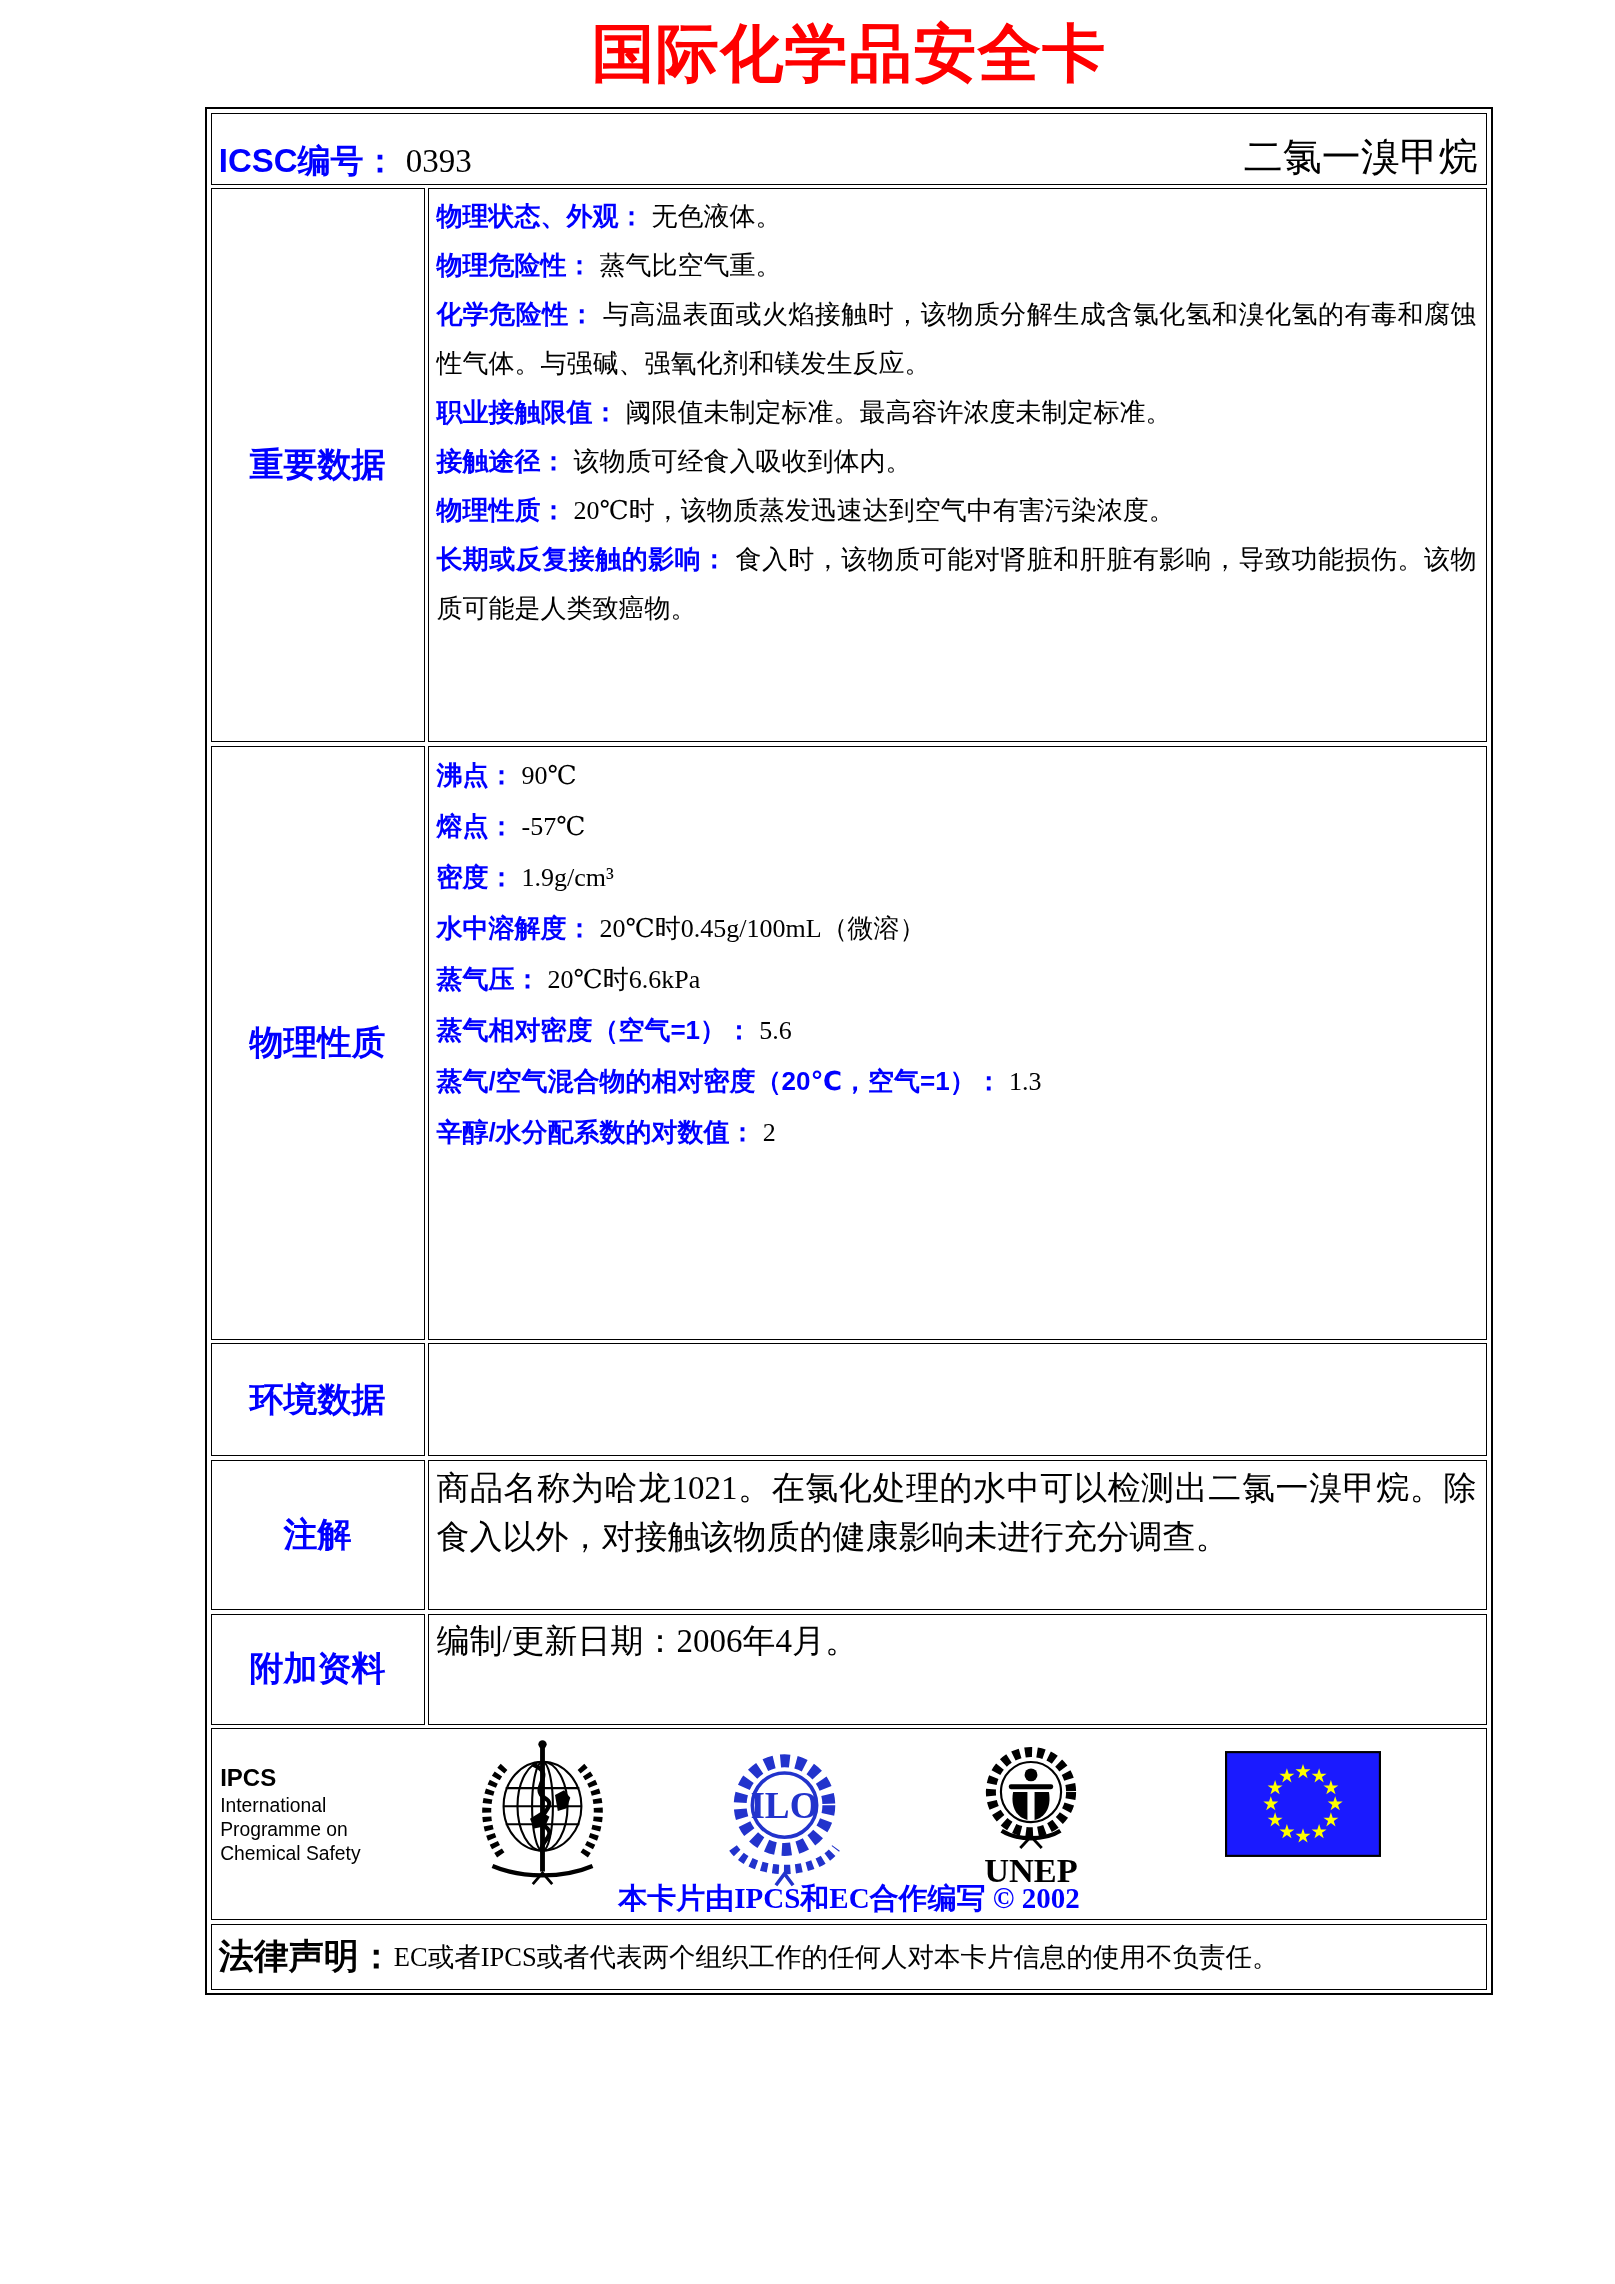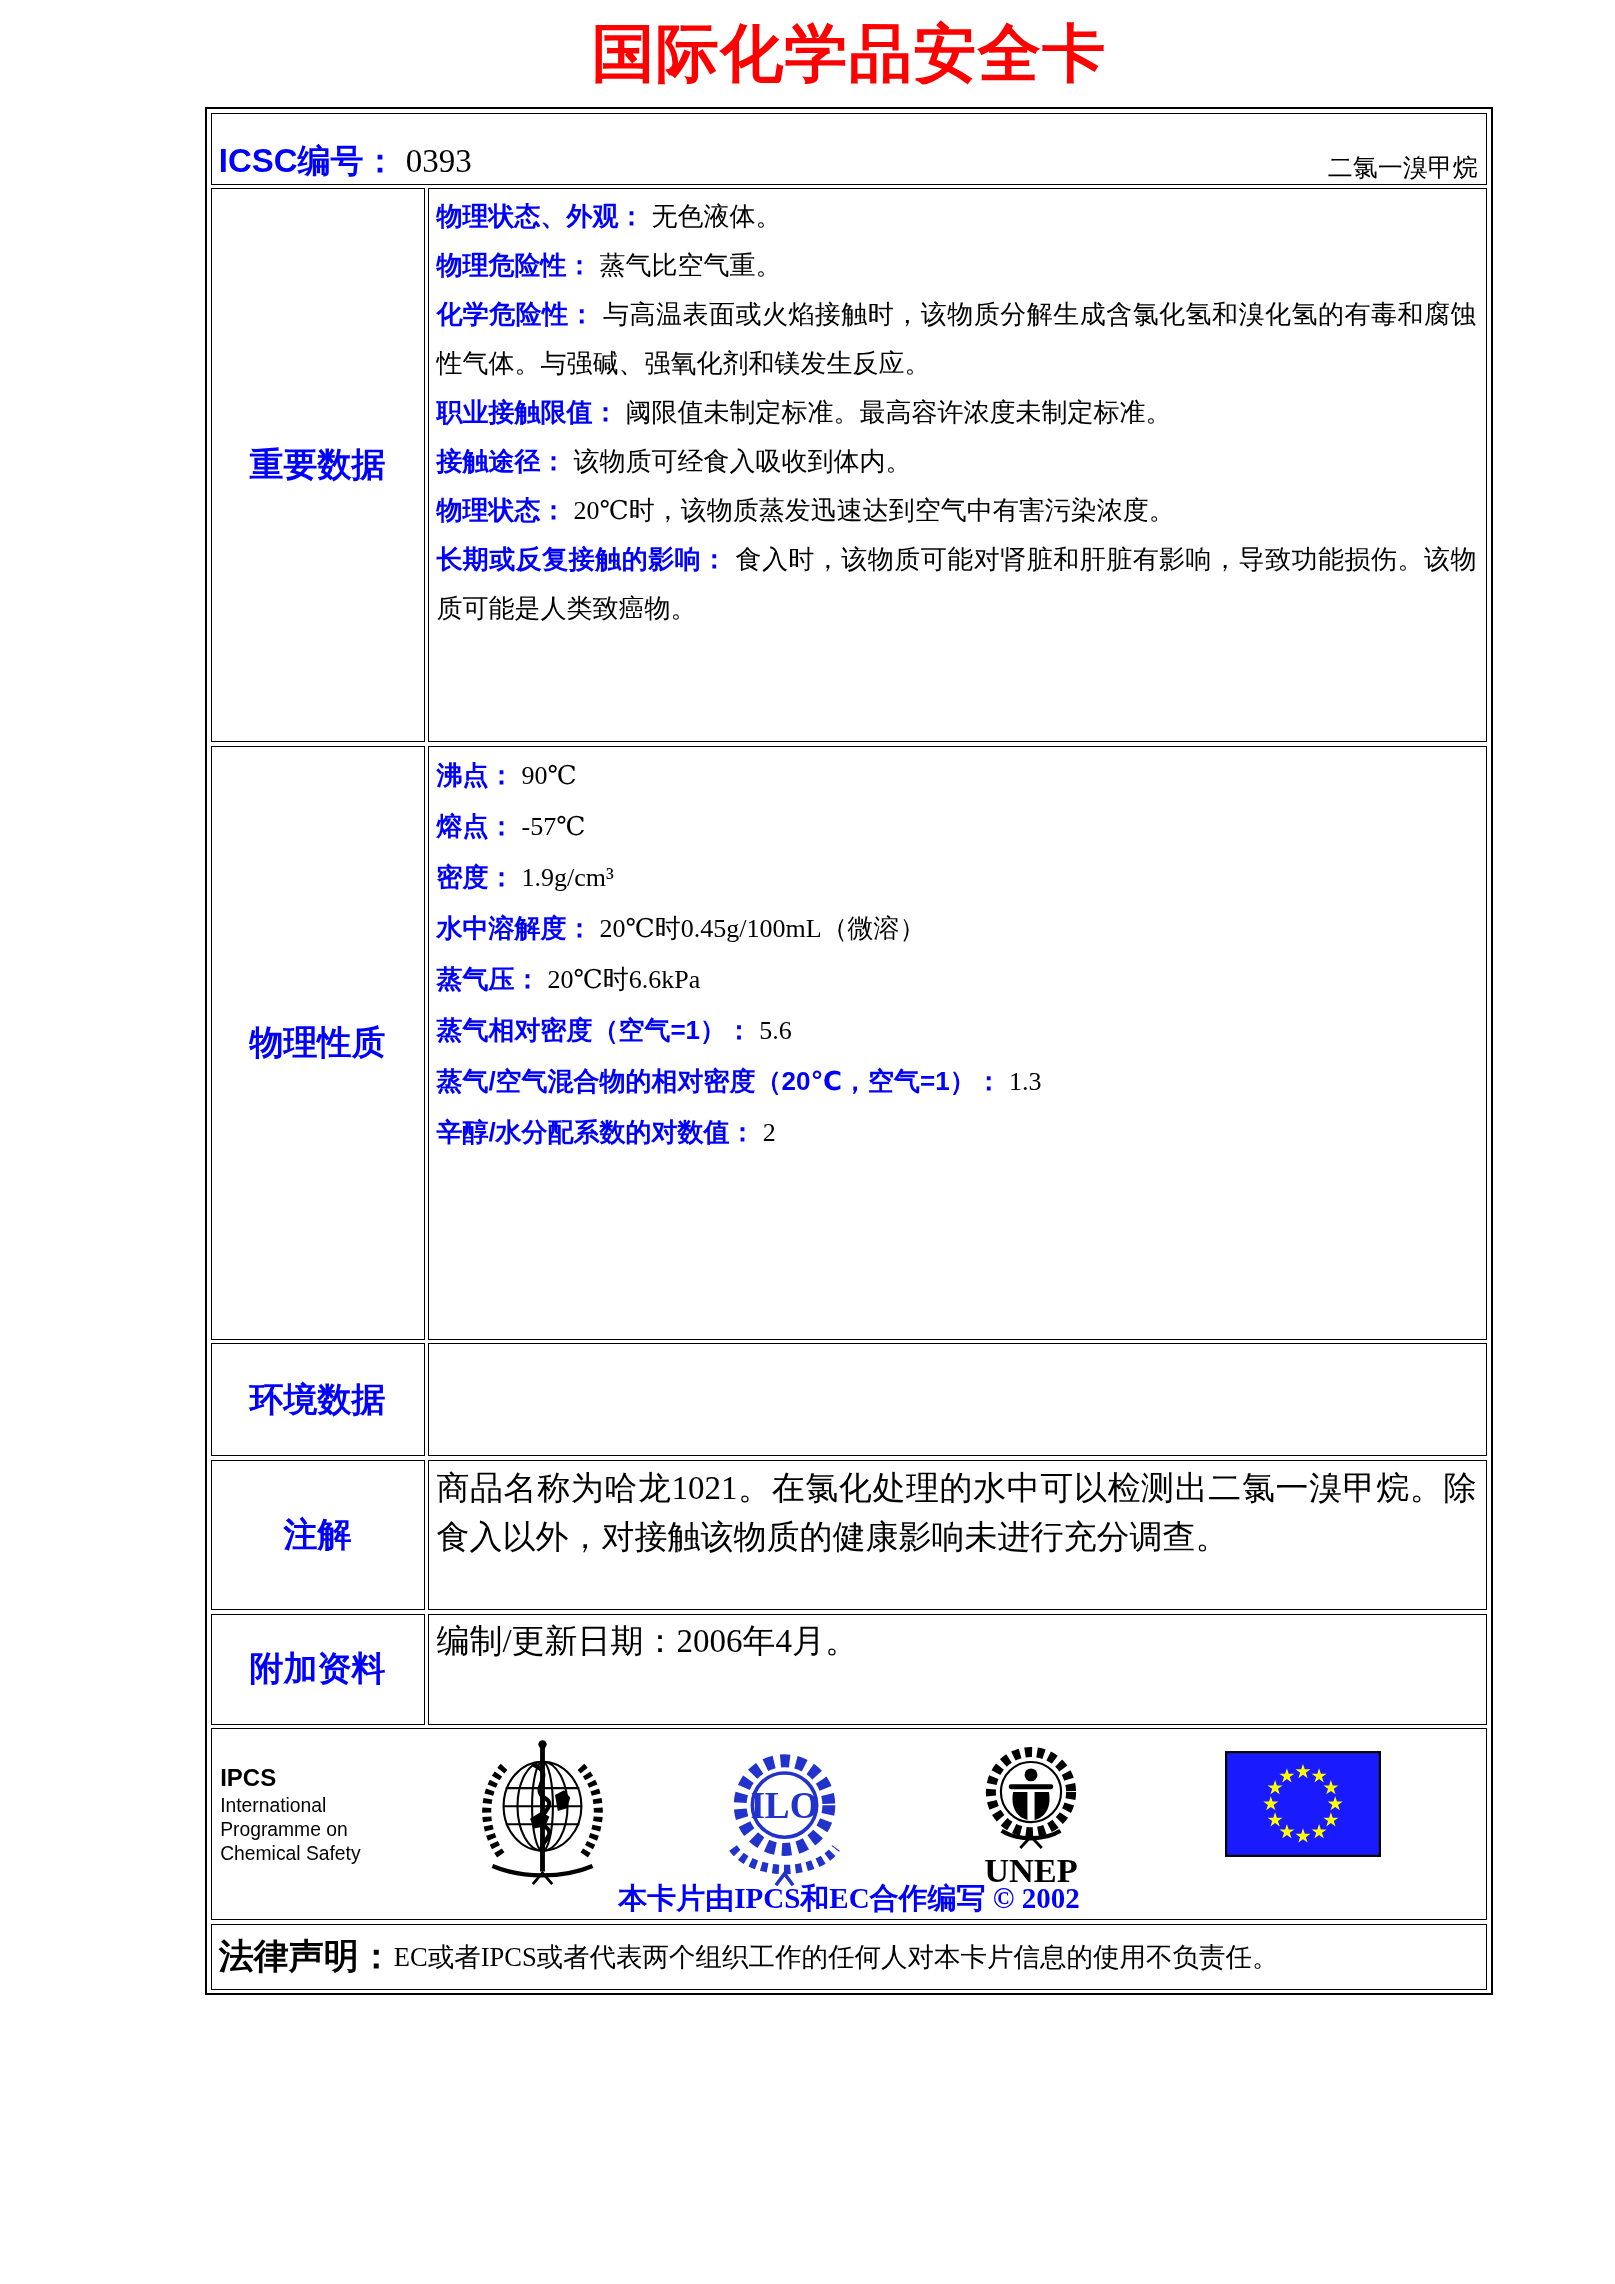--- a/index.html
+++ b/index.html
@@ -66,21 +66,21 @@
     align-items: flex-end;
     padding: 0 8.6px 0 7.2px;
   }
   .icsc-line { font-size: 33px; white-space: nowrap; }
   .blue-label {
     color: #0000ff;
     font-weight: bold;
     font-family: "Liberation Sans", "DejaVu Sans", sans-serif;
   }
   .blue-label::after { content: " "; }
-  .chem-name { font-size: 25px; white-space: nowrap; }
+  .chem-name { font-size: 39px; white-space: nowrap; }
   .item { font-size: 26px; line-height: 49px; text-align: justify; }
   .phys .item { line-height: 50px; text-align: left; }
   .plain-text { font-size: 33px; line-height: 49px; text-align: justify; }
   .logos-row { position: relative; height: 192px; }
   .ipcs-block {
     position: absolute;
     left: 8.6px;
     top: 33px;
     font-family: "Liberation Sans", "DejaVu Sans", sans-serif;
     color: #000;
@@ -135,21 +135,21 @@
     </div>
 
     <div class="row-split" style="min-height:554px;">
       <div class="label-cell">重要数据</div>
       <div class="content-cell">
         <p class="item"><span class="blue-label">物理状态、外观：</span><span>无色液体。</span></p>
         <p class="item"><span class="blue-label">物理危险性：</span><span>蒸气比空气重。</span></p>
         <p class="item"><span class="blue-label">化学危险性：</span><span>与高温表面或火焰接触时，该物质分解生成含氯化氢和溴化氢的有毒和腐蚀性气体。与强碱、强氧化剂和镁发生反应。</span></p>
         <p class="item"><span class="blue-label">职业接触限值：</span><span>阈限值未制定标准。最高容许浓度未制定标准。</span></p>
         <p class="item"><span class="blue-label">接触途径：</span><span>该物质可经食入吸收到体内。</span></p>
-        <p class="item"><span class="blue-label">物理状态：</span><span>20℃时，该物质蒸发迅速达到空气中有害污染浓度。</span></p>
+        <p class="item"><span class="blue-label">物理性质：</span><span>20℃时，该物质蒸发迅速达到空气中有害污染浓度。</span></p>
         <p class="item"><span class="blue-label">长期或反复接触的影响：</span><span>食入时，该物质可能对肾脏和肝脏有影响，导致功能损伤。该物质可能是人类致癌物。</span></p>
       </div>
     </div>
 
     <div class="row-split" style="min-height:594px;">
       <div class="label-cell">物理性质</div>
       <div class="content-cell phys">
         <p class="item"><span class="blue-label">沸点：</span><span>90℃</span></p>
         <p class="item"><span class="blue-label">熔点：</span><span>-57℃</span></p>
         <p class="item"><span class="blue-label">密度：</span><span>1.9g/cm³</span></p>

